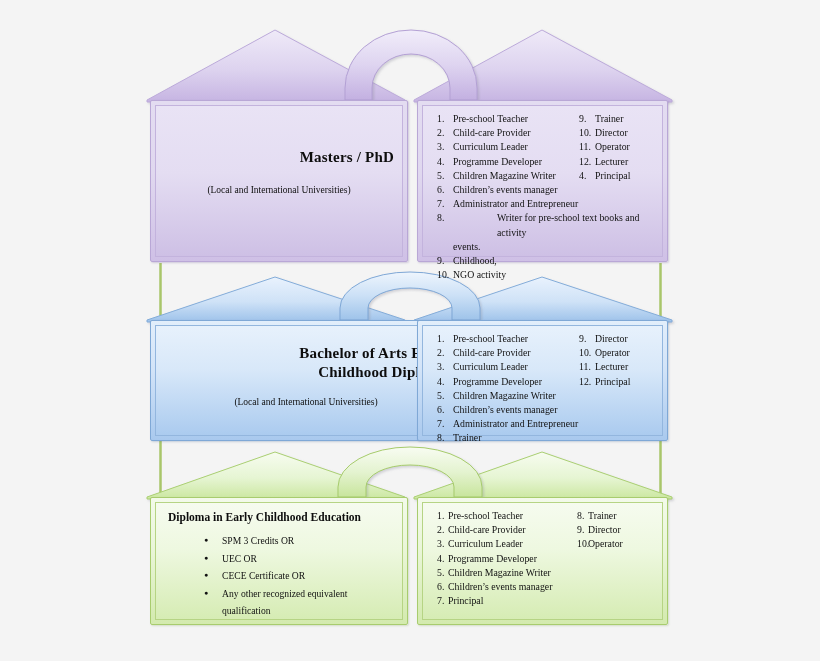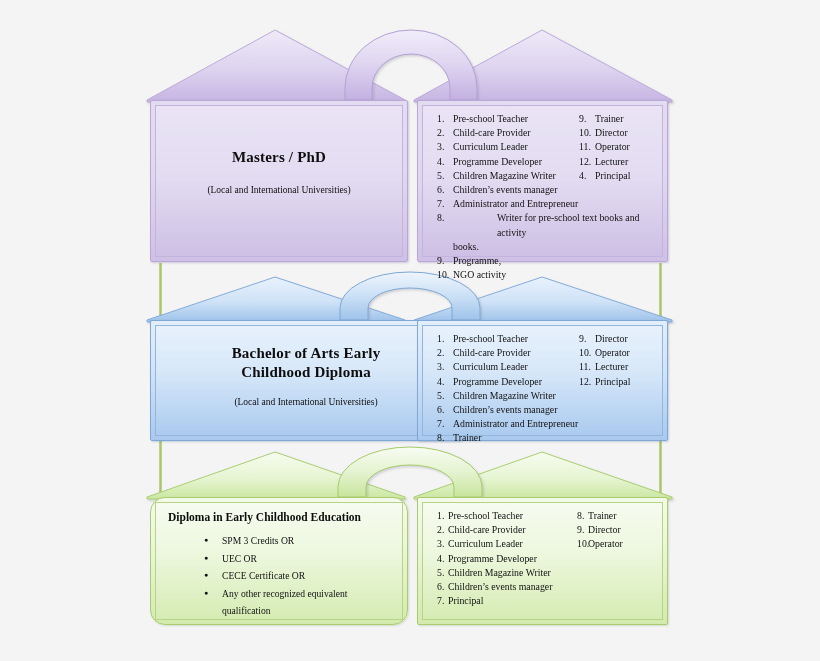--- a/index.html
+++ b/index.html
@@ -69,21 +69,21 @@
     border: 1px solid #a8cc6e;
     box-shadow: 1px 1px 2px rgba(130,160,90,.28);
   }
   .box-green .inner {
     background: linear-gradient(to bottom, #f6fbef 0%, #eef8e0 40%, #d6ecb4 100%);
     border: 1px solid #b6d484;
   }
 
   
   .title {
-    text-align: center;
+    text-align: right;
     font-weight: bold;
     color: #0d0d0d;
     font-size: 15px;
     line-height: 19px;
     letter-spacing: .2px;
   }
   .subtitle {
     text-align: center;
     font-weight: normal;
     font-size: 9.5px;
@@ -258,24 +258,24 @@
               <span class="t">Children’s events manager</span>
             </div>
             <div class="num-item">
               <span class="n">7.</span>
               <span class="t">Administrator and Entrepreneur</span>
             </div>
             <div class="num-item wrap">
               <span class="n">8.</span>
               <span class="t">Writer for pre-school text books and activity</span>
             </div>
-            <div class="cont" style="padding-left: 16px;">books.</div>
+            <div class="cont" style="padding-left: 16px;">events.</div>
             <div class="num-item">
               <span class="n">9.</span>
-              <span class="t">Programme,</span>
+              <span class="t">Childhood,</span>
             </div>
             <div class="num-item">
               <span class="n">10.</span>
               <span class="t">NGO activity</span>
             </div>
           </div>
         <div class="col" id="m-col-b" style="left:148px;">
             <div class="num-item">
               <span class="n">9.</span>
               <span class="t">Trainer</span>
@@ -361,21 +361,21 @@
             </div>
             <div class="num-item">
               <span class="n">12.</span>
               <span class="t">Principal</span>
             </div>
           </div>
       </div>
     </div>
   </div>
 
-  <div class="box box-green" style="left:150px; top:497px; width:258px; height:128px;border-radius:15px;">
+  <div class="box box-green" style="left:150px; top:497px; width:258px; height:128px;">
     <div class="inner">
       <div class="heading-left">Diploma in Early Childhood Education</div>
       <ul class="bullets" id="d-reqs">
           <li>SPM 3 Credits OR</li>
           <li>UEC OR</li>
           <li>CECE Certificate OR</li>
           <li>Any other recognized equivalent qualification</li>
         </ul>
     </div>
   </div>

